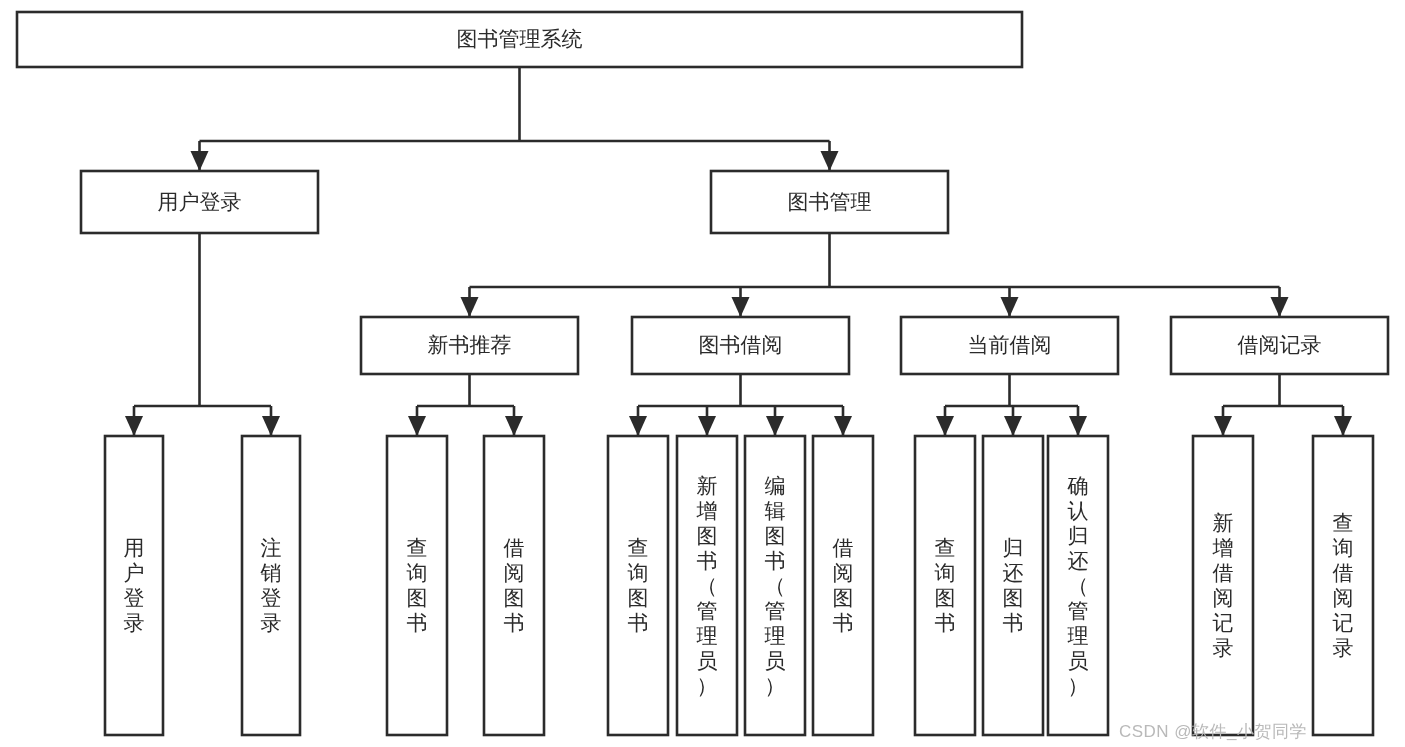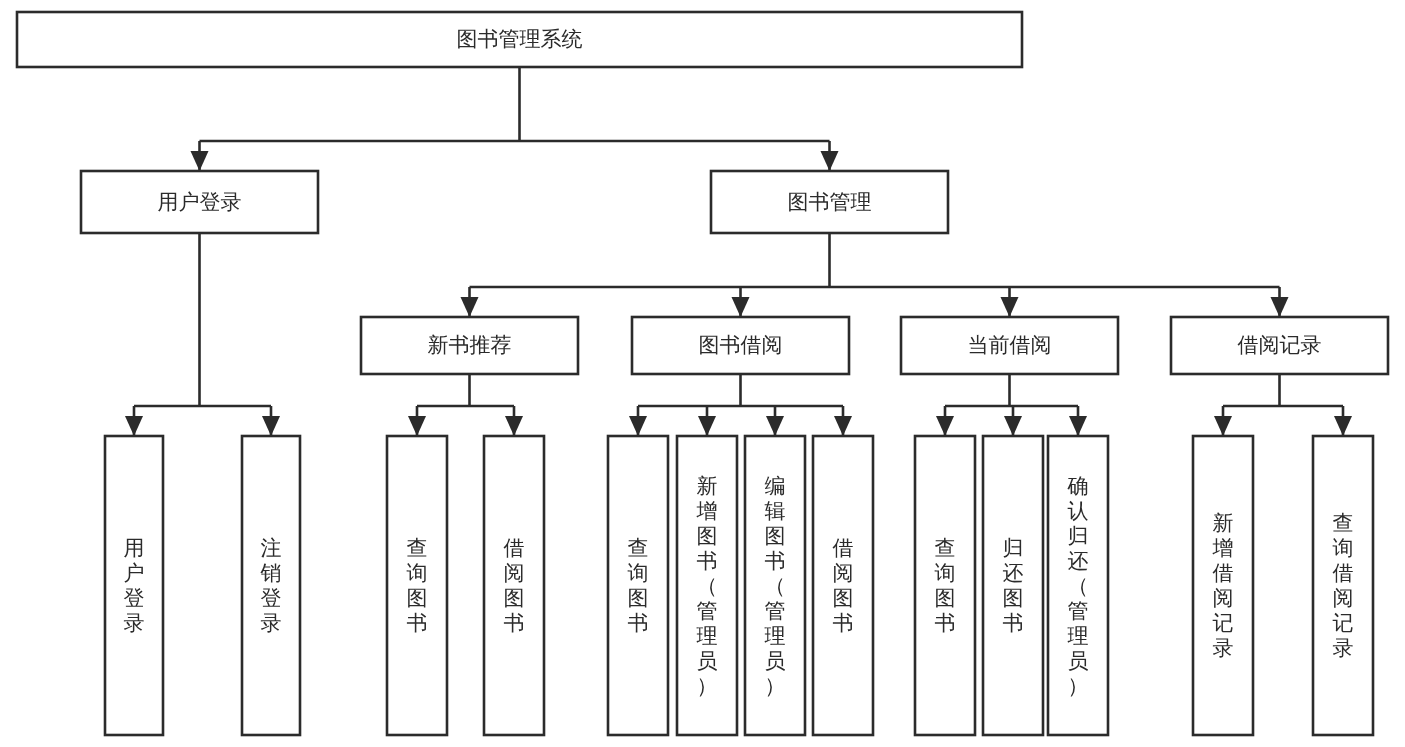--- a/index.html
+++ b/index.html
@@ -216,13 +216,14 @@
         <g>
           <rect x="1193" y="436" width="60" height="299" class="node-box"></rect>
           <text x="1223" class="node-label-v" y="530"><tspan x="1223" dy="0">新</tspan><tspan x="1223" dy="25">增</tspan><tspan x="1223" dy="25">借</tspan><tspan x="1223" dy="25">阅</tspan><tspan x="1223" dy="25">记</tspan><tspan x="1223" dy="25">录</tspan></text>
         </g>
         <g>
           <rect x="1313" y="436" width="60" height="299" class="node-box"></rect>
           <text x="1343" class="node-label-v" y="530"><tspan x="1343" dy="0">查</tspan><tspan x="1343" dy="25">询</tspan><tspan x="1343" dy="25">借</tspan><tspan x="1343" dy="25">阅</tspan><tspan x="1343" dy="25">记</tspan><tspan x="1343" dy="25">录</tspan></text>
         </g>
       </g>
   </svg>
+  <div class="watermark">CSDN @软件_小贺同学</div>
 </div>
 
 </body></html>

